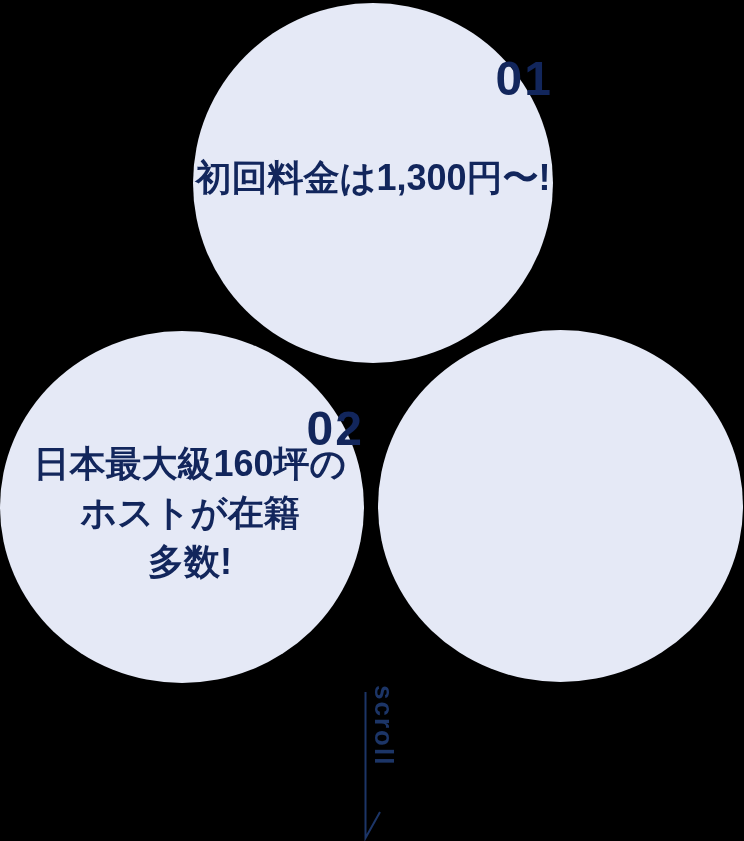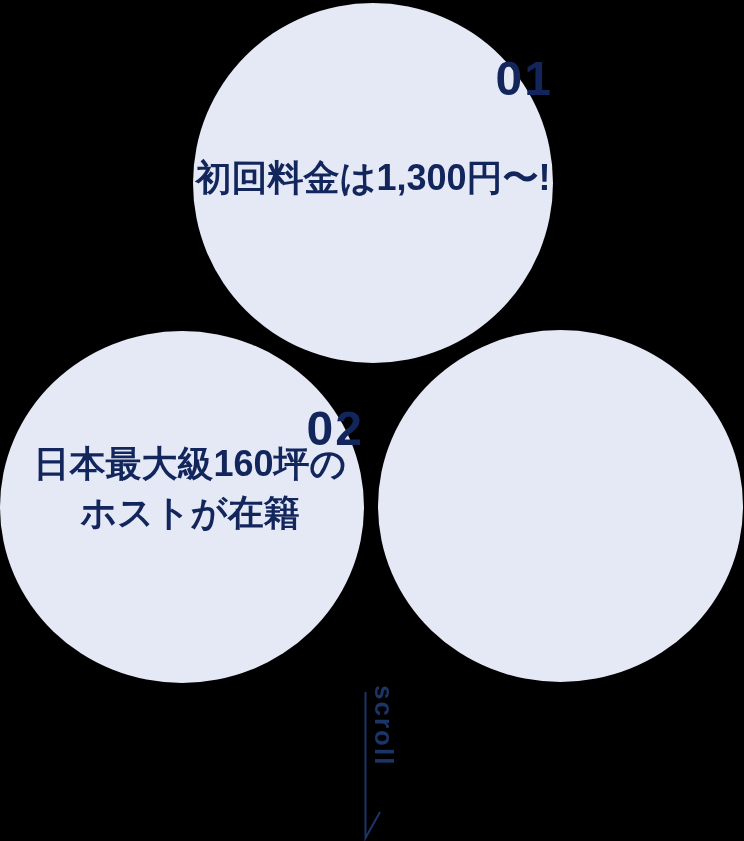--- a/index.html
+++ b/index.html
@@ -91,20 +91,21 @@
   <div class="circle-body">
     <span class="line">初回料金は1,300円〜!</span>
   </div>
 </div>
 
 <div class="feature-circle" id="circle-2">
   <div class="circle-number">02</div>
   <div class="circle-body">
     <span class="line">日本最大級160坪の</span>
     <span class="line">ホストが在籍</span>
+    <span class="line">多数!</span>
   </div>
 </div>
 
 <div class="feature-circle" id="circle-3">
 </div>
 
 <div class="scroll-indicator">
   <svg class="scroll-arrow" width="60" height="161" viewBox="0 0 60 161" xmlns="http://www.w3.org/2000/svg">
     <polyline points="15.5,12 15.5,158 30,132" fill="none" stroke="#1c3567" stroke-width="2"></polyline>
   </svg>

